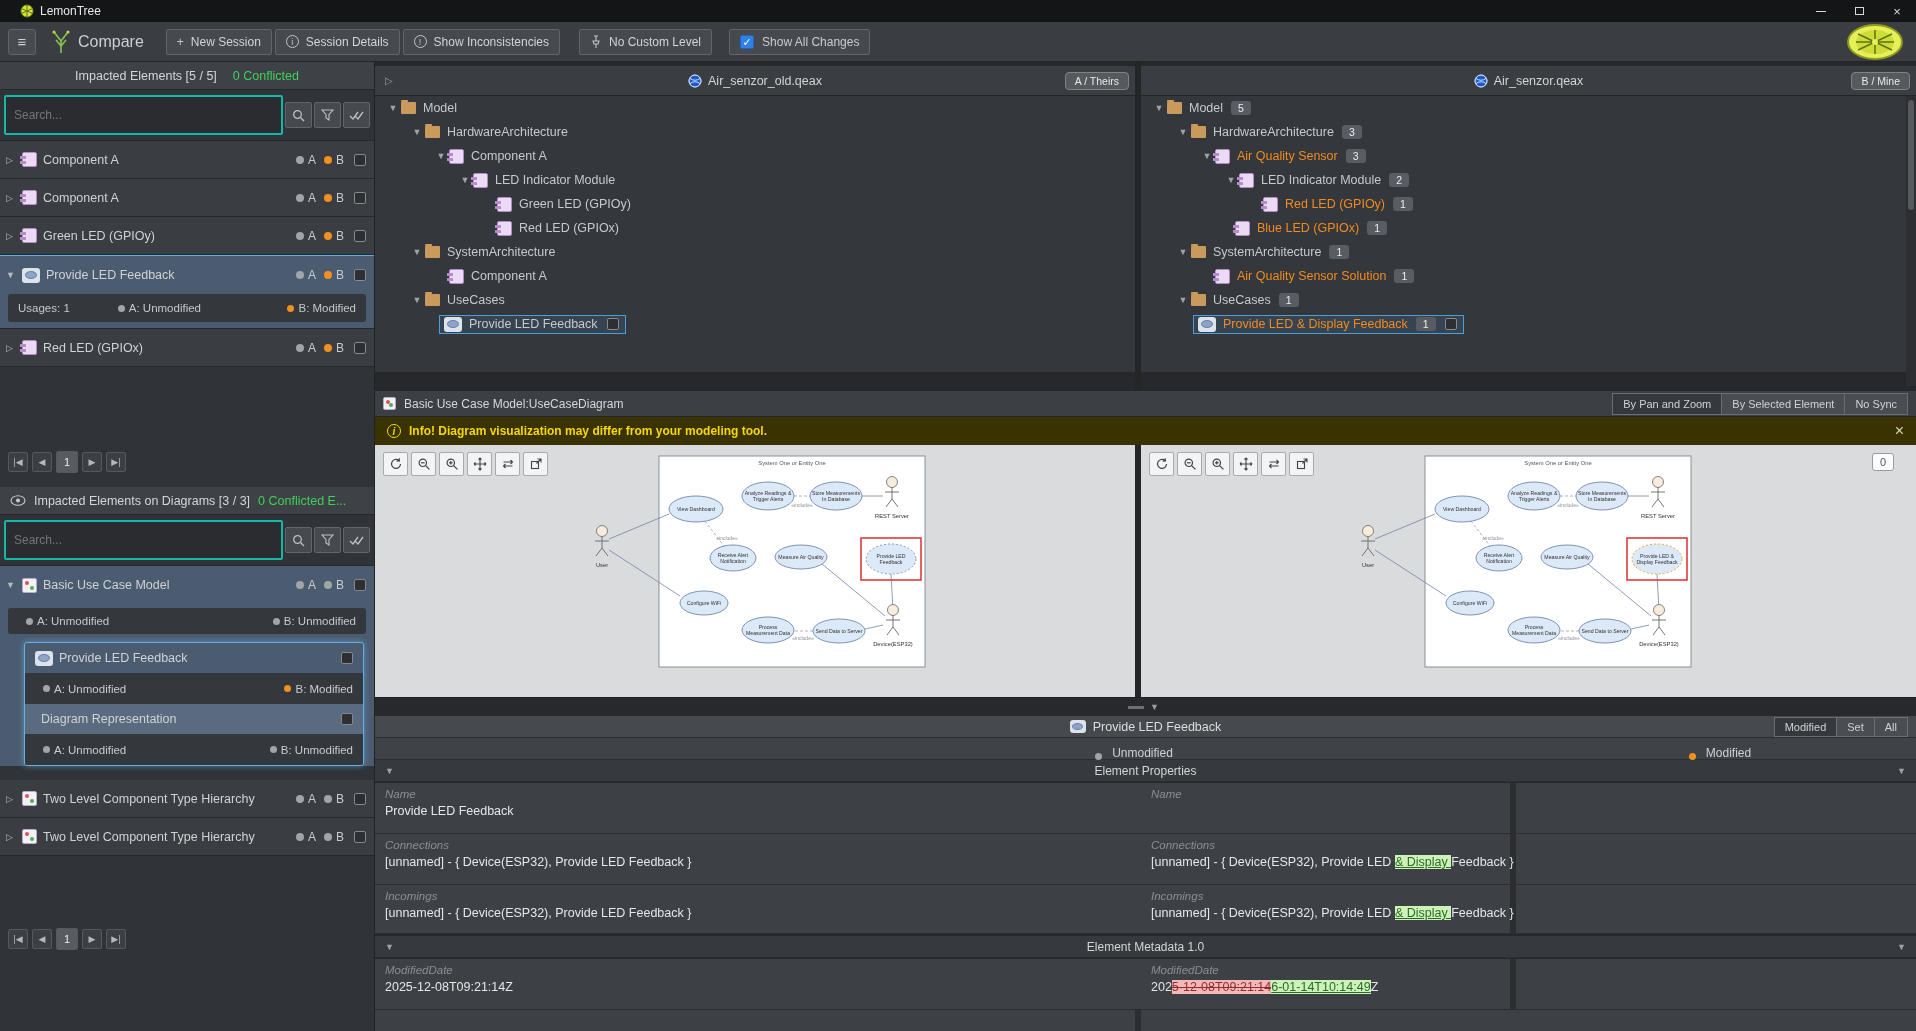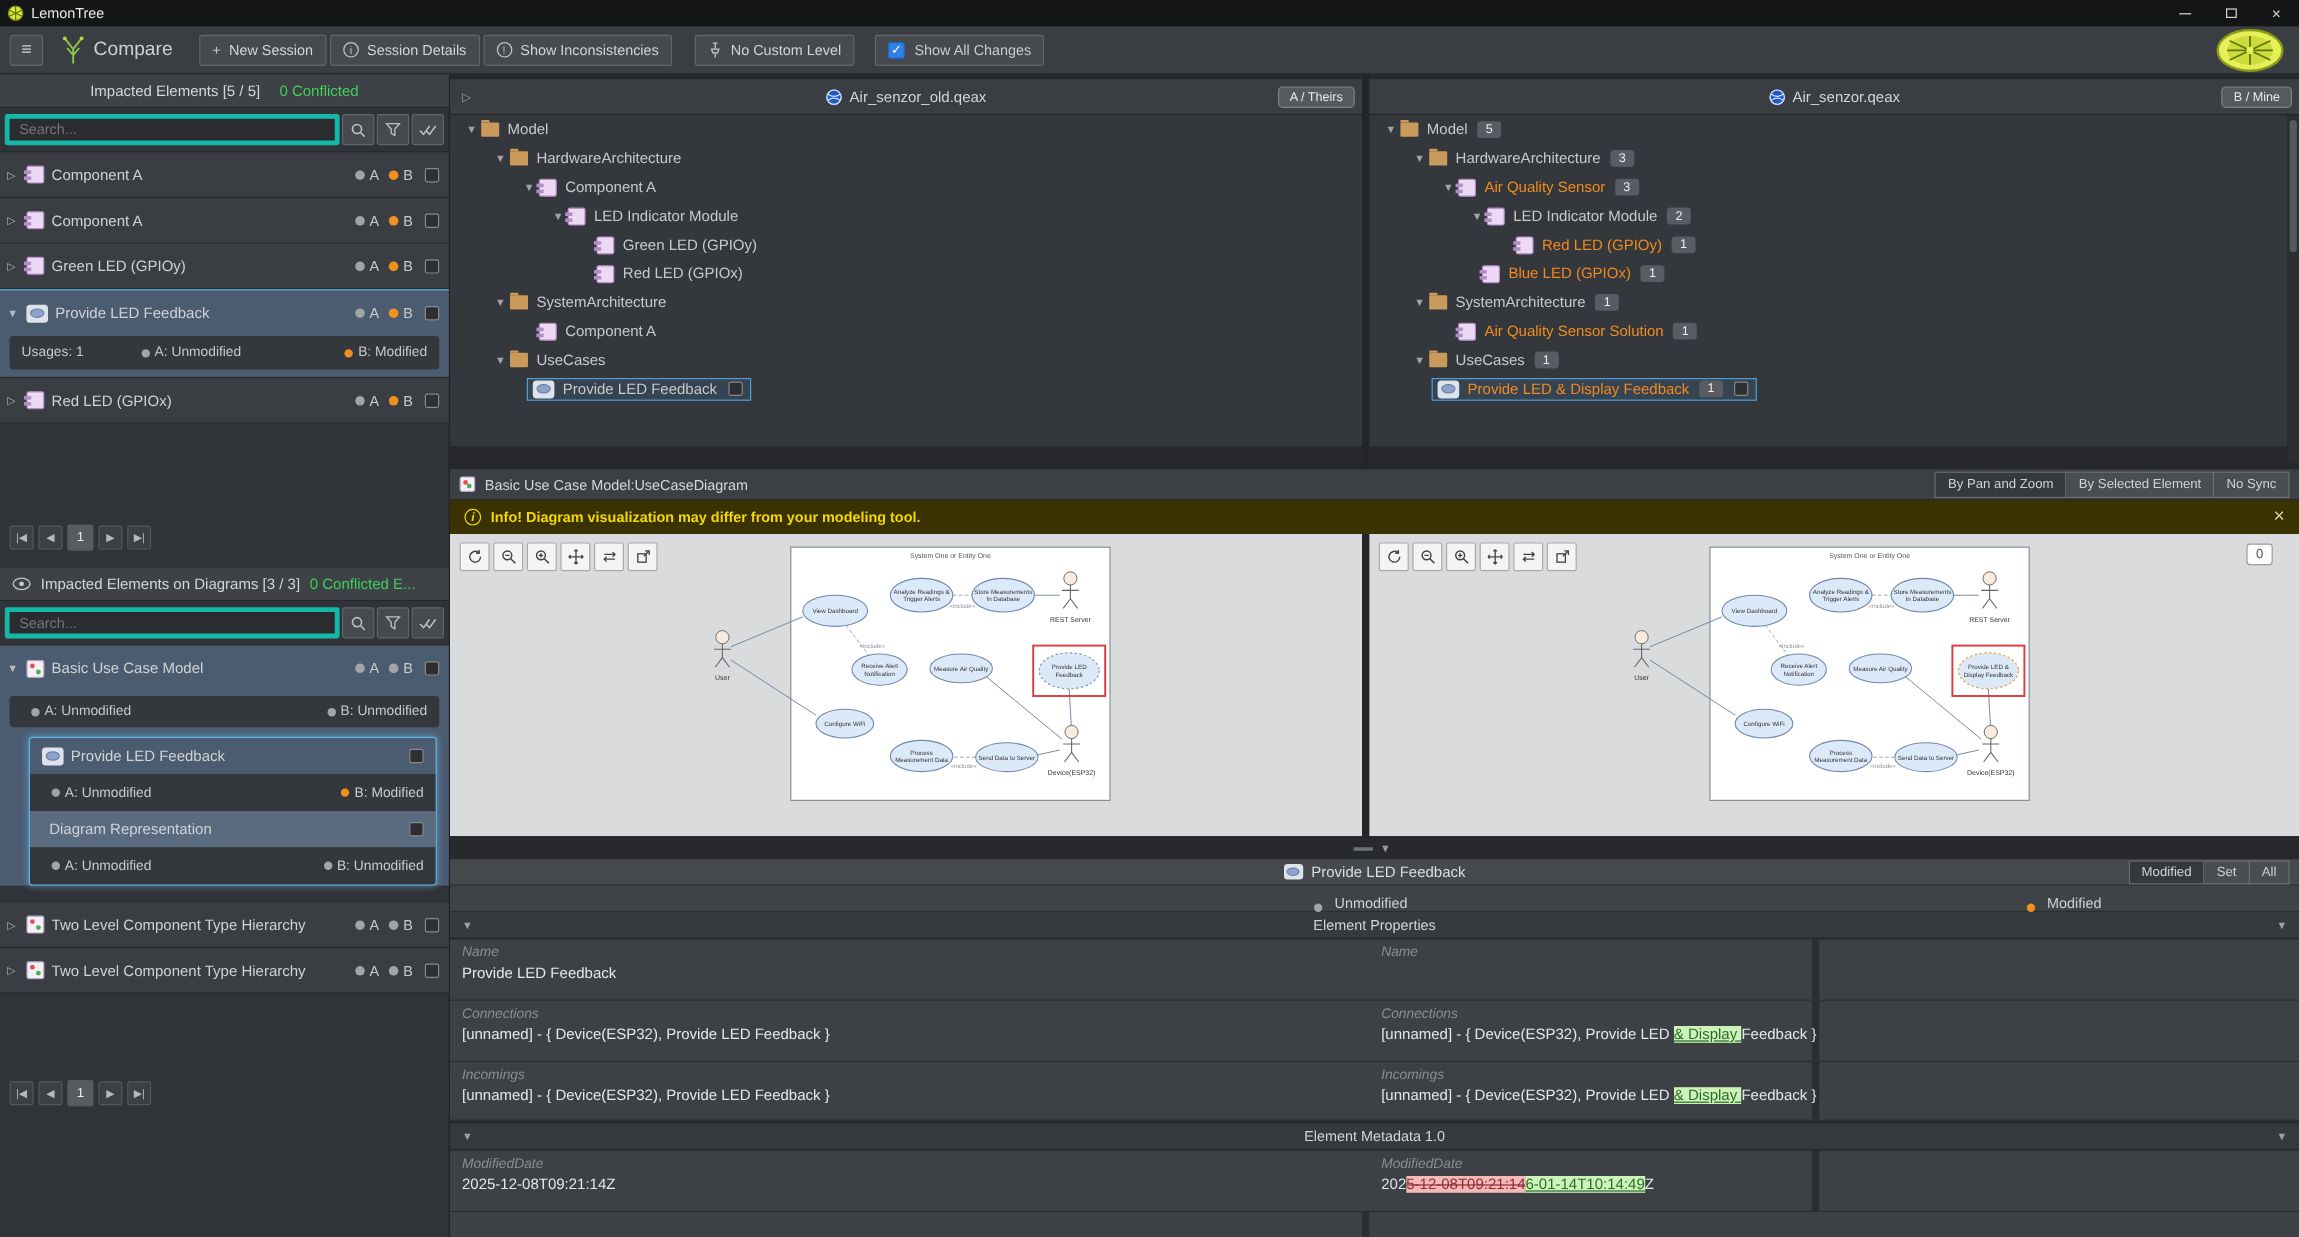--- a/index.html
+++ b/index.html
@@ -1,21 +1,21 @@
 <!DOCTYPE html>
 <html><head>
 <meta charset="utf-8">
 <style>
   *{box-sizing:border-box;margin:0;padding:0}
   html,body{width:1916px;height:1031px;overflow:hidden;background:#26282b}
   body{font-family:"Liberation Sans",sans-serif;color:#c9cbcd;font-size:12px}
   #app{position:relative;width:1916px;height:1031px;background:#26282b;overflow:hidden}
 
   
-  .titlebar{position:absolute;left:0;top:0;width:100%;height:22px;background:#141517;display:flex;align-items:center;padding-left:6px;color:#e8e9ea}
+  .titlebar{position:absolute;left:0;top:0;width:100%;height:22px;background:#141517;display:flex;align-items:center;padding-left:20px;color:#e8e9ea}
   .titlebar .t-title{margin-left:6px;font-size:12px}
   .wctrls{position:absolute;right:0;top:0;height:22px;display:flex}
   .wctrl{width:38px;height:22px;display:flex;align-items:center;justify-content:center;color:#d7d8d9;font-size:13px}
   .wctrl .minbar{width:10px;height:1px;background:#d7d8d9}
   .wctrl .maxbox{width:9px;height:8px;border:1px solid #d7d8d9}
 
   
   .toolbar{position:absolute;left:0;top:22px;width:100%;height:40px;background:#3a3d41;border-bottom:1px solid #232527;display:flex;align-items:center;padding:0 8px}
   .hamb{width:28px;height:26px;background:#474b50;border:1px solid #606468;border-radius:3px;color:#cfd1d3;font-size:15px;display:flex;align-items:center;justify-content:center}
   .applogo{display:flex;align-items:center;margin-left:14px;margin-right:22px}
@@ -25,21 +25,21 @@
   .circ-i{display:inline-flex;width:13px;height:13px;border:1px solid #c4c6c8;border-radius:50%;font-size:9px;align-items:center;justify-content:center;color:#c4c6c8}
   .chkwrap{display:flex;align-items:center;height:26px;background:#46494e;border:1px solid #626569;border-radius:2px;padding:0 10px;margin-left:14px}
   .bluecb{width:14px;height:14px;background:#2f80e8;border:1px solid #2366c2;border-radius:2px;color:#fff;font-size:11px;line-height:12px;text-align:center;margin-right:8px}
   .lemonbig{position:absolute;right:12px;top:24px}
 
   
   .sidebar{position:absolute;left:0;top:62px;width:375px;bottom:0;background:#303338;border-right:1px solid #202224}
   .sechdr{height:28px;display:flex;align-items:center;justify-content:center;background:#3e4146;border-bottom:1px solid #26282b;font-size:12.5px;color:#d4d6d8;gap:16px}
   .sechdr .green{color:#3fd158}
   .searchrow{display:flex;align-items:center;padding:5px 4px;gap:0;border-bottom:1px solid #26282b}
-  .searchrow input{flex:1;height:26px;background:#2a2c30;border:4px solid #14b8a6;border-radius:2px;color:#9fa2a5;font-size:12px;padding:8px 8px;outline:none}
+  .searchrow input{flex:1;height:40px;background:#2a2c30;border:2px solid #14b8a6;border-radius:2px;color:#9fa2a5;font-size:12px;padding:8px 8px;outline:none}
   .sbtn{width:27px;height:26px;background:#46494e;border:1px solid #626569;display:flex;align-items:center;justify-content:center;margin-left:2px;border-radius:2px}
   .srow{height:38px;display:flex;align-items:center;background:#3a3d41;border-bottom:1px solid #26282b;padding:0 8px 0 6px}
   .sarrow{width:16px;color:#b9bbbd;font-size:9px;flex:none}
   .slabel{flex:1;color:#d0d2d4;font-size:12.5px;margin-left:6px;white-space:nowrap;overflow:hidden}
   .dot{width:8px;height:8px;border-radius:50%;flex:none;margin:0 4px 0 8px}
   .dot.sm{width:7px;height:7px}
   .dot.gray{background:#a2a5a8}.dot.orange{background:#f0901f}
   .ab{font-size:12px;color:#c9cbcd}
   .cb{width:12px;height:12px;background:#2d2f33;border:1px solid #85888c;border-radius:2px;margin-left:10px;flex:none}
   .selblock{background:#4b5c71;border-top:1px solid #58aee8;border-bottom:1px solid #26282b}

